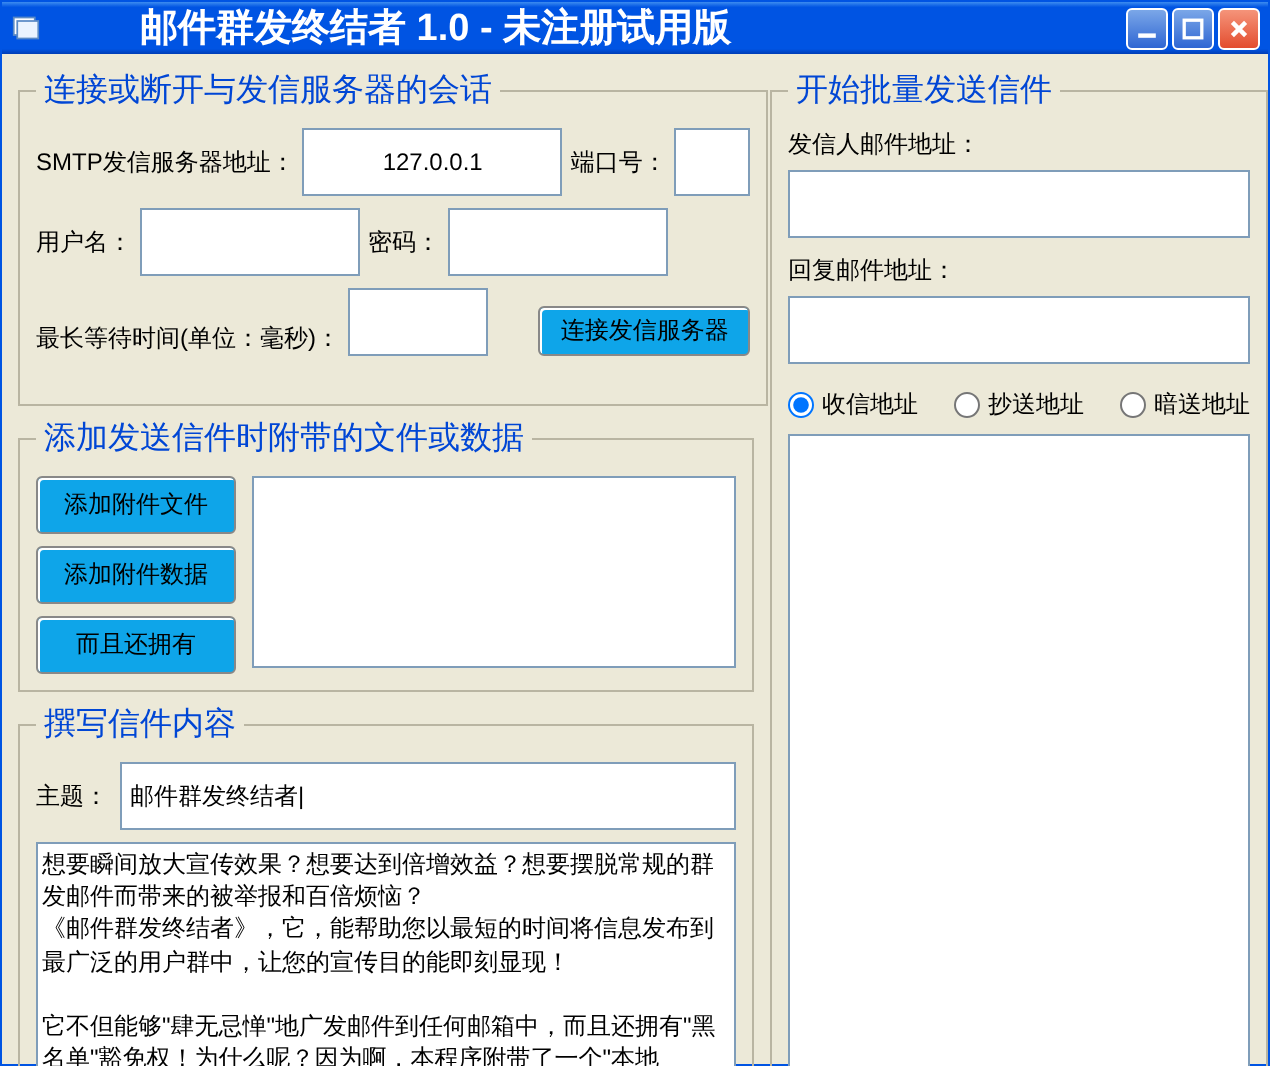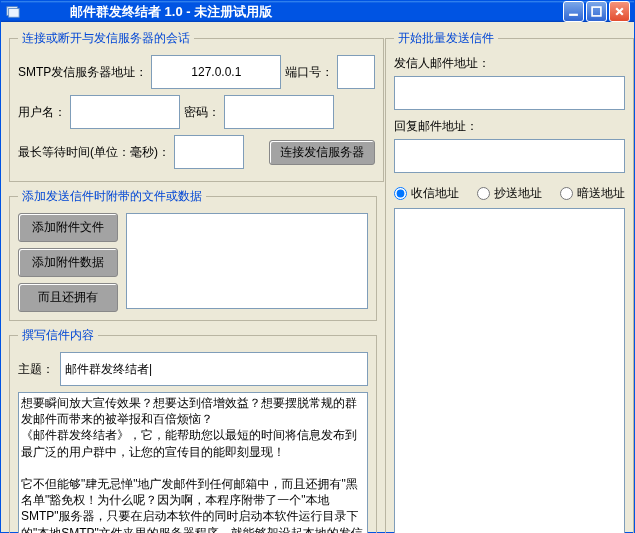--- a/index.html
+++ b/index.html
@@ -1,36 +1,36 @@
 <!DOCTYPE html>
 <html><head>
 <meta charset="utf-8">
 <style>
 * { box-sizing: border-box; margin: 0; padding: 0; }
 body { font-family: "SimSun", "宋体", sans-serif; font-size: 12px; background: #fff; }
 .window { width: 635px; height: 533px; border: 1px solid #0054e3; background: #ece9d8; display: flex; flex-direction: column; }
 .titlebar { height: 28px; background: linear-gradient(to bottom, #3c8cf0 0%, #0054e3 10%, #0054e3 90%, #003db5 100%); display: flex; align-items: center; padding: 0 4px; color: #fff; font-weight: bold; }
 .titlebar-icon { width: 16px; height: 16px; margin-right: 4px; display: inline-flex; align-items: center; justify-content: center; }
 .titlebar-icon svg { width: 14px; height: 14px; }
-.titlebar-text { flex: 1; font-size: 13px; padding-left: 45px; }
+.titlebar-text { flex: 1; font-size: 19px; padding-left: 45px; }
 .winbtns { display: flex; gap: 2px; }
 .winbtn { width: 21px; height: 21px; border: 1px solid #fff; border-radius: 3px; display: flex; align-items: center; justify-content: center; cursor: pointer; }
 .winbtn.min, .winbtn.max { background: linear-gradient(to bottom, #7ba7e8, #2f66d3); }
 .winbtn.close { background: linear-gradient(to bottom, #f5947a, #e34d2f); }
 .winbtn svg { width: 11px; height: 11px; }
 .client { flex: 1; display: flex; padding: 8px; gap: 8px; }
 .left { width: 368px; display: flex; flex-direction: column; gap: 6px; }
 .right { flex: 1; display: flex; flex-direction: column; }
 fieldset { border: 1px solid #b9b5a2; padding: 8px; }
-legend { color: #0046d5; padding: 0 4px; font-size: 12px; }
+legend { color: #0046d5; padding: 0 4px; font-size: 16px; }
 .row { display: flex; align-items: center; margin-bottom: 6px; gap: 4px; }
-.row:last-child { margin-bottom: 4px; }
+.row:last-child { margin-bottom: 16px; align-items: flex-end; }
 label { white-space: nowrap; }
 input[type="text"] { border: 1px solid #7f9db9; background: #fff; height: 20px; padding: 16px 4px; font-family: inherit; font-size: 12px; }
-.btn { background: #a3a3a3; border: 1px solid #888; border-radius: 3px; padding: 3px 10px; font-family: inherit; font-size: 12px; cursor: pointer; box-shadow: inset 1px 1px 0 #fff; }
+.btn { background: #0ea5e9; border: 1px solid #888; border-radius: 3px; padding: 3px 10px; font-family: inherit; font-size: 12px; cursor: pointer; box-shadow: inset 1px 1px 0 #fff; }
 .txtarea { border: 1px solid #7f9db9; background: #fff; font-family: inherit; font-size: 12px; resize: none; padding: 2px; overflow-y: scroll; }
 .attach-row { display: flex; gap: 8px; }
 .attach-btns { display: flex; flex-direction: column; gap: 6px; justify-content: center; }
 .attach-btns .btn { width: 100px; padding: 5px 0; text-align: center; }
 .attach-list { flex: 1; height: 96px; }
 .subject-row { display: flex; align-items: center; gap: 6px; margin-bottom: 6px; }
 .subject-row input { flex: 1; text-align: left; }
 .body-txt { width: 100%; height: 192px; line-height: 1.35; }
 .right fieldset { flex: 1; display: flex; flex-direction: column; }
 .full-input { width: 100%; margin-bottom: 8px; }

